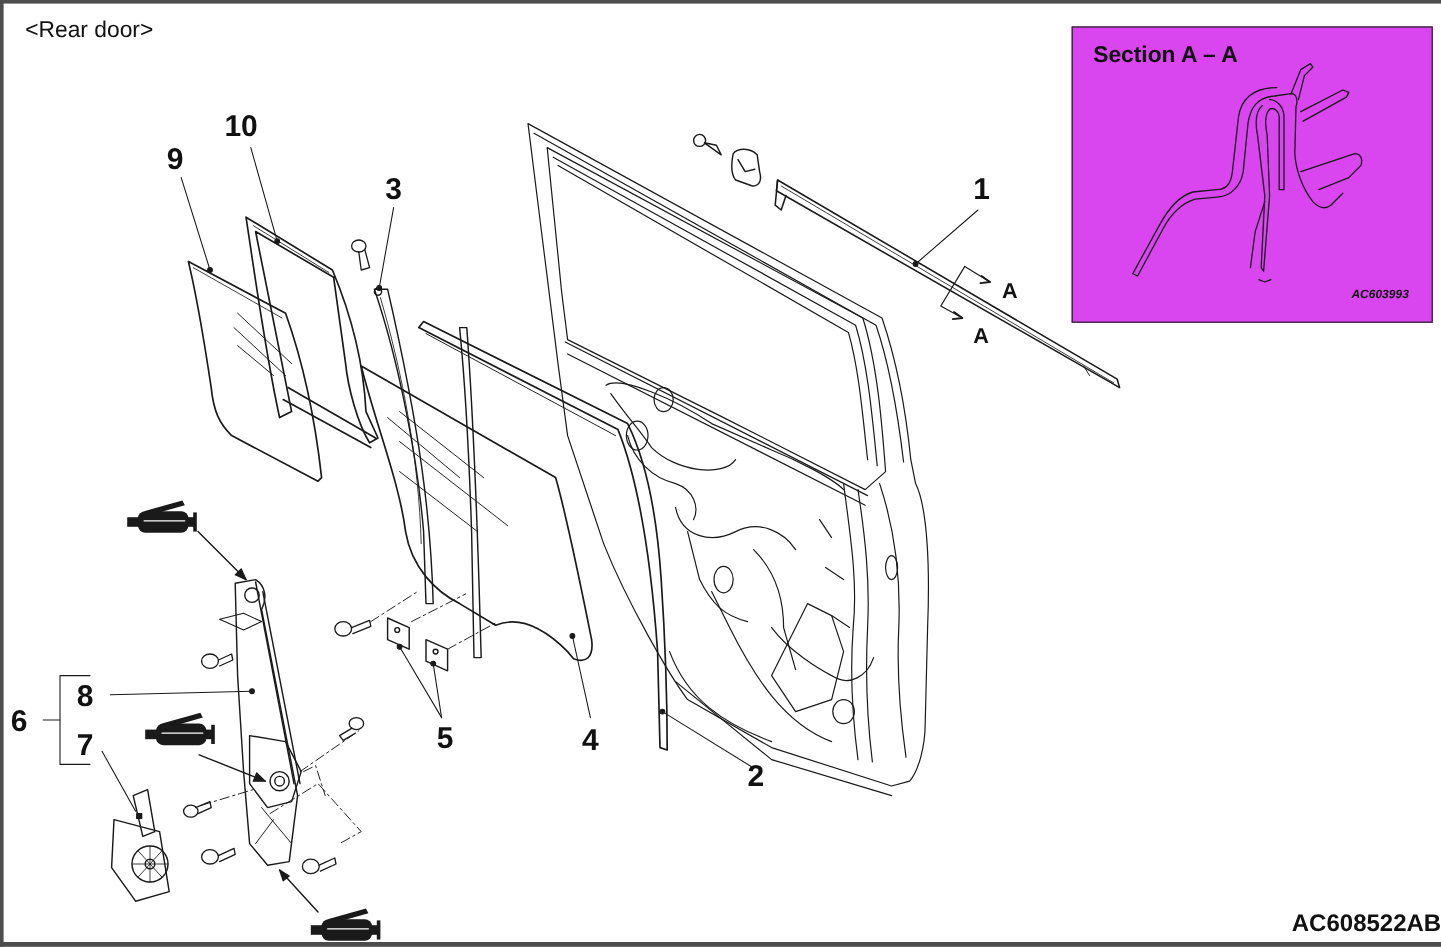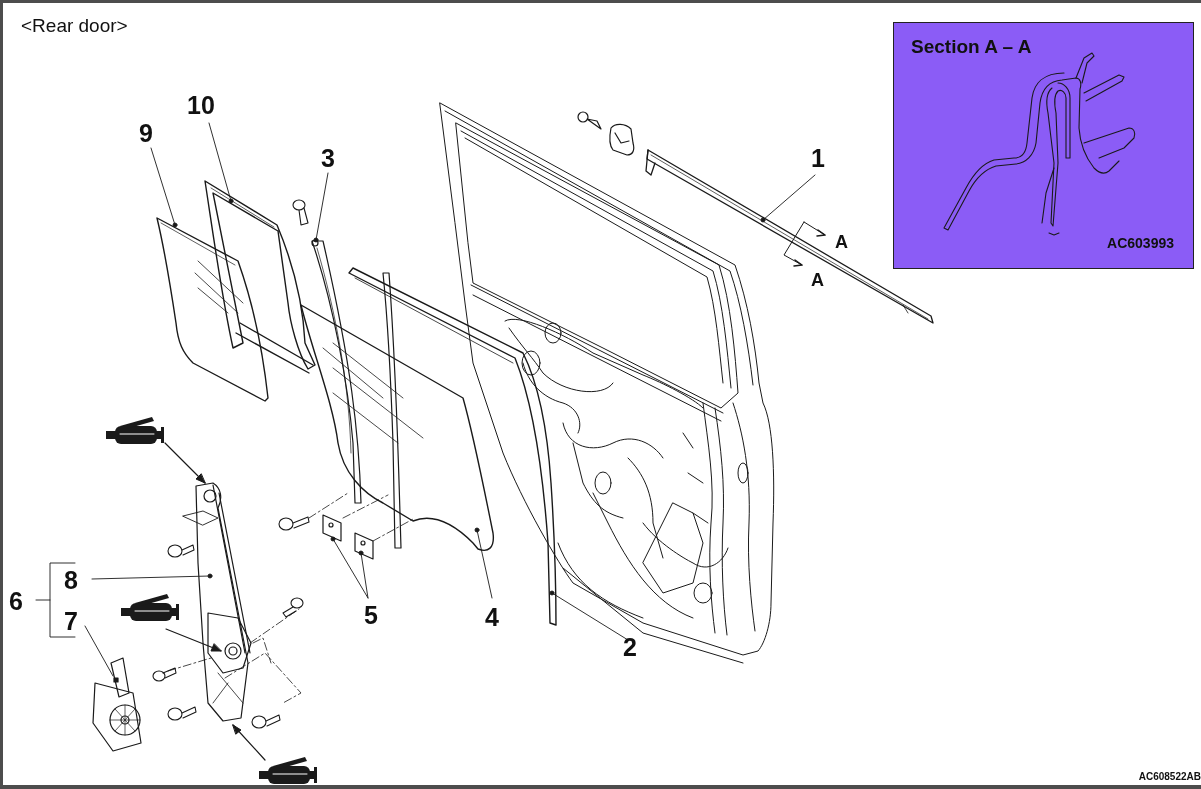--- a/index.html
+++ b/index.html
@@ -2,24 +2,24 @@
 <html><head>
   <meta charset="utf-8">
   <style>
     html, body { margin: 0; padding: 0; background: #ffffff; }
     body { width: 1201px; height: 789px; overflow: hidden; font-family: "Liberation Sans", sans-serif; }
     .frame { position: relative; width: 1201px; height: 789px; box-sizing: border-box;
              border-top: 3px solid #4d4d4d; border-left: 3px solid #4d4d4d; border-bottom: 4px solid #4d4d4d; background: #fff; }
     .title { position: absolute; left: 18px; top: 12px; font-size: 19px; color: #111; }
     .callout { position: absolute; font-weight: bold; font-size: 25px; color: #111; line-height: 1; text-align: center; }
     .letter { position: absolute; font-weight: bold; font-size: 18px; color: #111; line-height: 1; }
-    .section-box { position: absolute; left: 890px; top: 19px; width: 299px; height: 245px; border: 1.5px solid #222; background: #8b5cf6; }
+    .section-box { position: absolute; left: 890px; top: 19px; width: 299px; height: 245px; border: 1.5px solid #222; background: #d946ef; }
     .section-title { position: absolute; left: 17px; top: 13px; font-size: 19px; font-weight: bold; color: #111; }
-    .section-code { position: absolute; right: 19px; bottom: 17px; font-size: 14px; font-weight: bold; color: #111; }
-    .fig-code { position: absolute; right: 0px; bottom: 3px; font-size: 10px; font-weight: bold; color: #111; }
+    .section-code { position: absolute; right: 19px; bottom: 17px; font-size: 10px; font-weight: bold; color: #111; font-style: italic; }
+    .fig-code { position: absolute; right: 0px; bottom: 3px; font-size: 20px; font-weight: bold; color: #111; }
     svg.main { position: absolute; left: 0; top: 0; }
     svg.sec { position: absolute; left: 0; top: 0; }
   </style>
 </head>
 <body>
 
 <div class="frame">
 
   <div class="title">&lt;Rear door&gt;</div>
 

